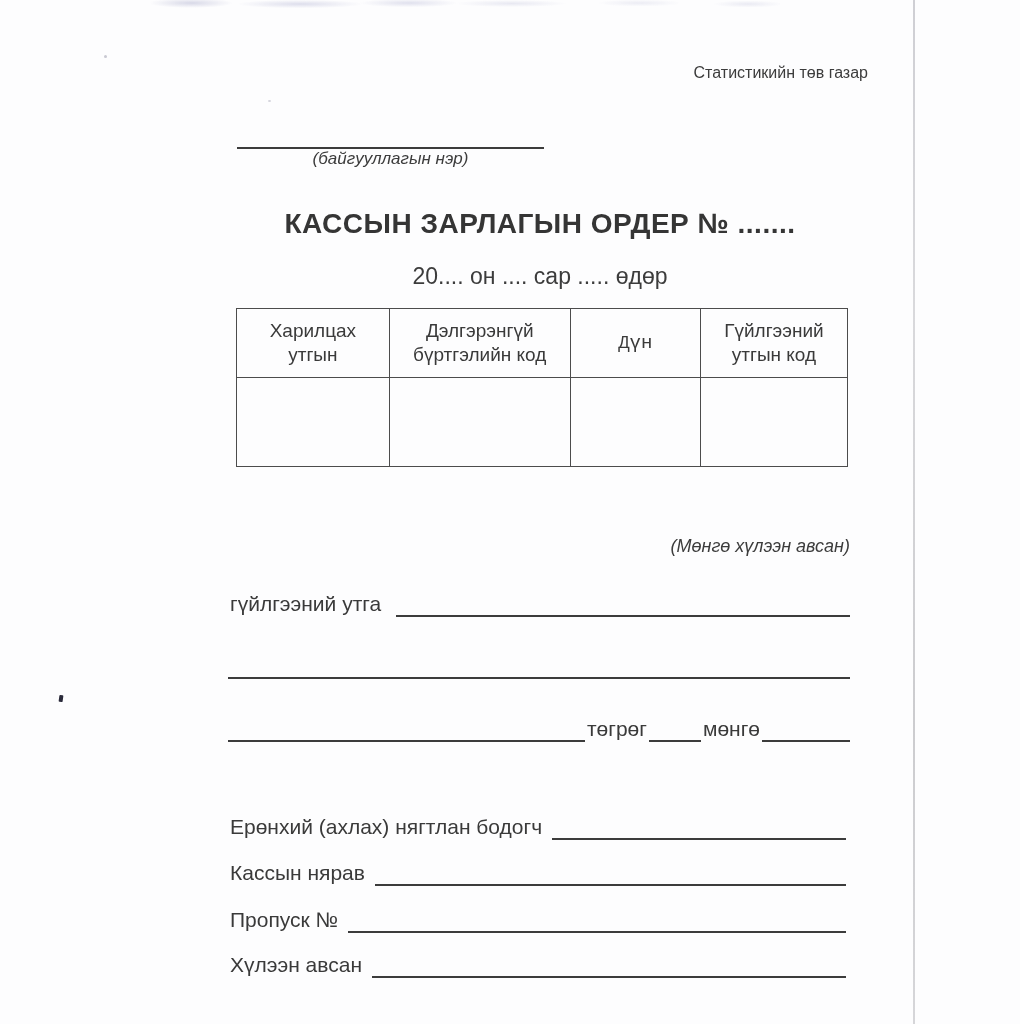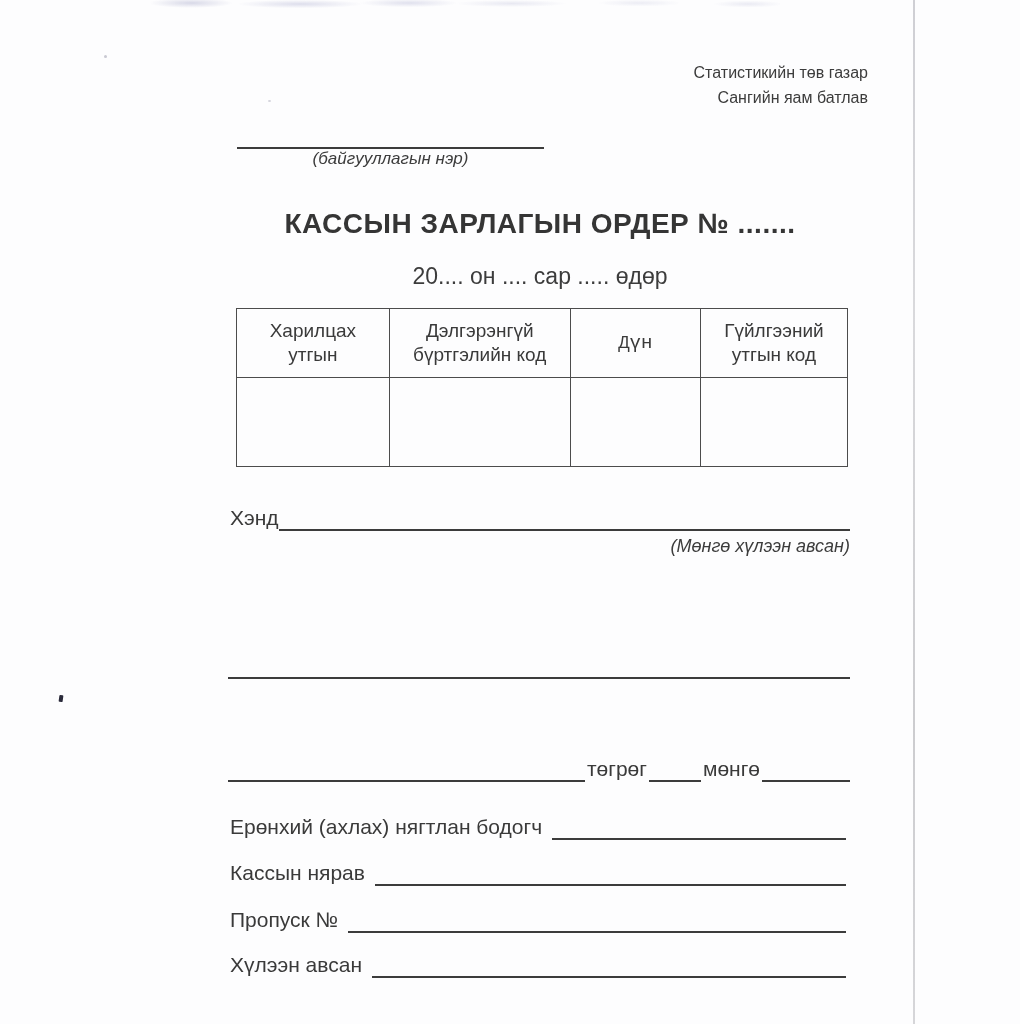--- a/index.html
+++ b/index.html
@@ -137,21 +137,21 @@
     position: absolute;
     left: 230px; top: 536px; width: 620px;
     text-align: right;
     font-style: italic;
     font-size: 18px;
     color: #3c3c3c;
   }
   .purpose-row { left: 230px; top: 590px; width: 620px; height: 27px; }
   .purpose-row .lbl { margin-right: 15px; }
   .cont-line { left: 228px; top: 655px; width: 622px; height: 24px; }
-  .amount-row { left: 228px; top: 715px; width: 622px; height: 27px; margin-top: 40px; }
+  .amount-row { left: 228px; top: 715px; width: 622px; height: 27px; }
   .amount-row .lbl { padding: 0 2px 1px 2px; }
 
   .sig-row { left: 230px; width: 616px; height: 28px; }
   .sig-row .lbl { margin-right: 10px; }
   .sig-1 { top: 812px; }
   .sig-2 { top: 858px; }
   .sig-3 { top: 905px; }
   .sig-4 { top: 950px; }
 </style>
 </head>
@@ -160,21 +160,20 @@
 <div class="sheet">
 
   <div class="top-smudge"></div>
   <div class="edge-line"></div>
   <div class="ink-speck"></div>
   <div class="faint-speck1"></div>
   <div class="faint-speck2"></div>
 
   <div class="approval">
     <div>Статистикийн төв газар</div>
-    <div>Сангийн яам батлав</div>
   </div>
 
   <div class="org-line"></div>
   <div class="org-caption">(байгууллагын нэр)</div>
 
   <div class="title">КАССЫН ЗАРЛАГЫН ОРДЕР № .......</div>
   <div class="date-line">20.... он .... сар ..... өдөр</div>
 
   <table class="items">
     <thead>
@@ -188,26 +187,26 @@
     <tbody>
       <tr>
         <td></td>
         <td></td>
         <td></td>
         <td></td>
       </tr>
     </tbody>
   </table>
 
-  <div class="row recipient-row">
-    <span class="lbl">Хэнд</span>
-    <span class="uline"></span>
-  </div>
   <div class="recipient-caption">(Мөнгө хүлээн авсан)</div>
 
+  <div class="row purpose-row">
+    <span class="lbl">гүйлгээний утга</span>
+    <span class="uline"></span>
+  </div>
 
   <div class="row cont-line">
     <span class="uline"></span>
   </div>
 
   <div class="row amount-row">
     <span class="uline"></span>
     <span class="lbl">төгрөг</span>
     <span class="uline fixed" style="width:52px"></span>
     <span class="lbl">мөнгө</span>

